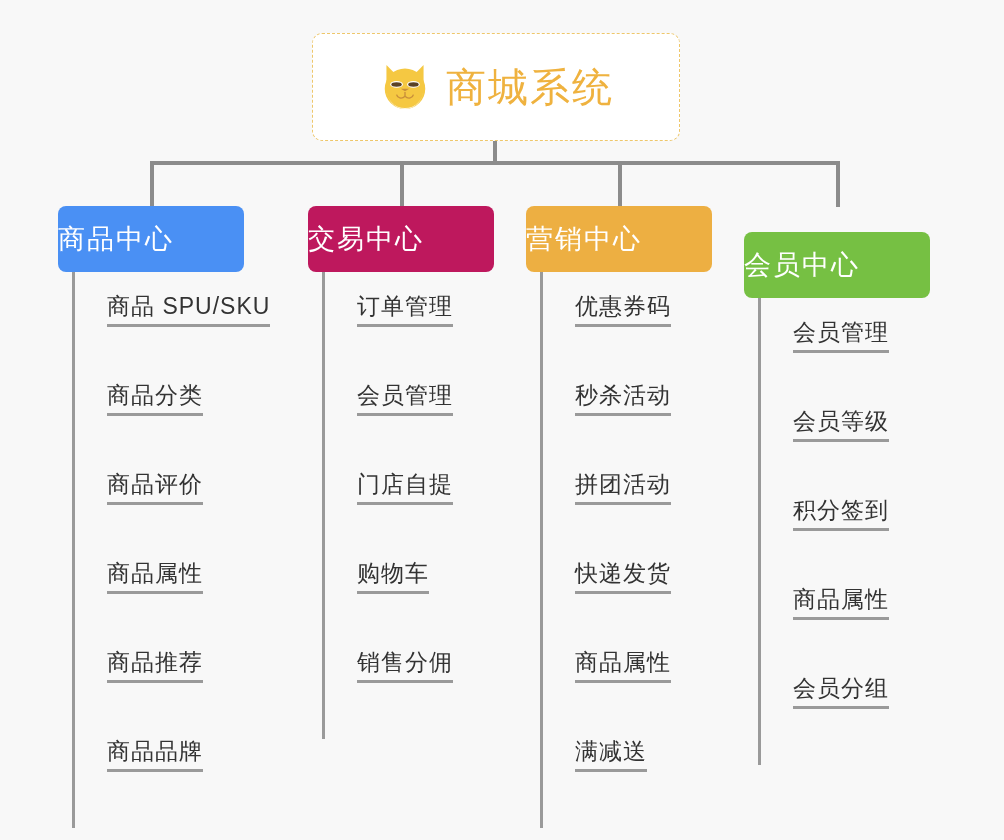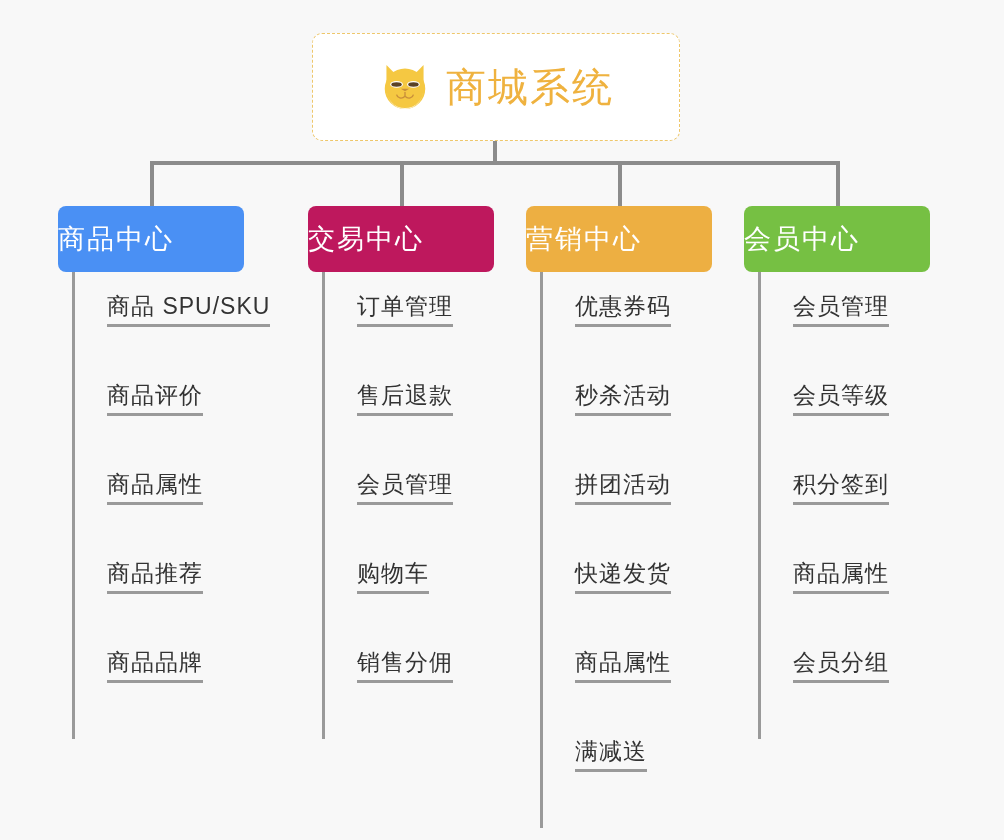--- a/index.html
+++ b/index.html
@@ -79,21 +79,21 @@
   .conn-drop.d4 { left: 836px; }
 
   
   .column {
     position: absolute;
     top: 206px;
   }
   .column.c1 { left: 58px;  }
   .column.c2 { left: 308px; }
   .column.c3 { left: 526px; }
-  .column.c4 { left: 744px; }
+  .column.c4 { left: 744px; margin-top: 26px; }
 
   .cat-box {
     box-sizing: border-box;
     height: 66px;
     border-radius: 8px;
     display: flex;
     align-items: center;
     justify-content: flex-start;
     color: #ffffff;
     font-size: 27px;
@@ -162,20 +162,23 @@
 
   <div class="column c1">
     <div class="cat-box">
       <span>商品中心</span>
     </div>
     <div class="leaf-list">
       <div class="leaf-item">
           <span class="leaf-label">商品 SPU/SKU</span>
         </div>
       <div class="leaf-item">
+          <span class="leaf-label">商品分类</span>
+        </div>
+      <div class="leaf-item">
           <span class="leaf-label">商品评价</span>
         </div>
       <div class="leaf-item">
           <span class="leaf-label">商品属性</span>
         </div>
       <div class="leaf-item">
           <span class="leaf-label">商品推荐</span>
         </div>
       <div class="leaf-item">
           <span class="leaf-label">商品品牌</span>
@@ -185,26 +188,26 @@
 
   <div class="column c2">
     <div class="cat-box">
       <span>交易中心</span>
     </div>
     <div class="leaf-list">
       <div class="leaf-item">
           <span class="leaf-label">订单管理</span>
         </div>
       <div class="leaf-item">
-          <span class="leaf-label">售后退款</span>
-        </div>
-      <div class="leaf-item">
           <span class="leaf-label">会员管理</span>
         </div>
       <div class="leaf-item">
+          <span class="leaf-label">门店自提</span>
+        </div>
+      <div class="leaf-item">
           <span class="leaf-label">购物车</span>
         </div>
       <div class="leaf-item">
           <span class="leaf-label">销售分佣</span>
         </div>
     </div>
   </div>
 
   <div class="column c3">
     <div class="cat-box">

